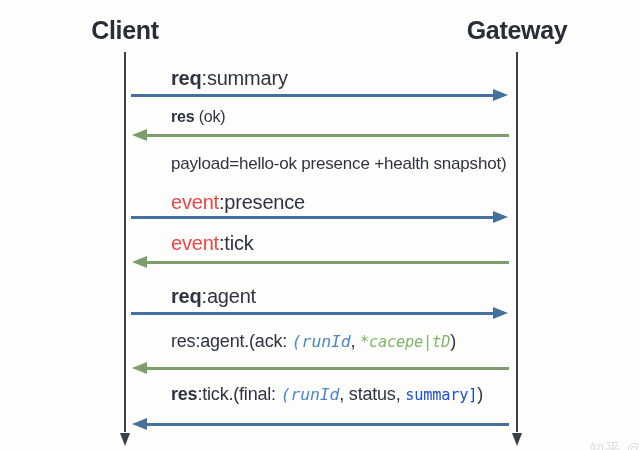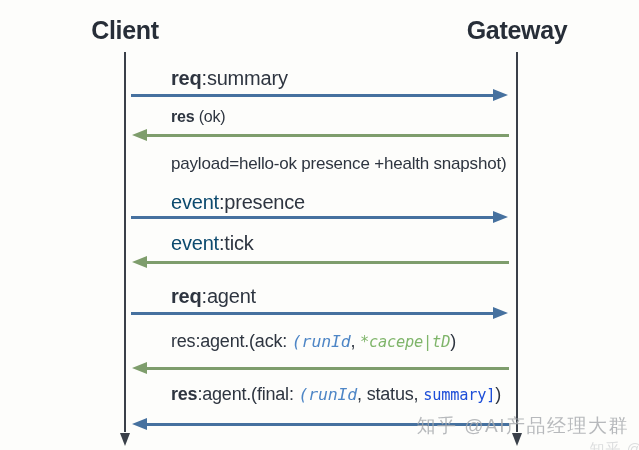--- a/index.html
+++ b/index.html
@@ -29,21 +29,21 @@
   .arrow { position:absolute; height:2.5px; }
   .arrow .head {
     position:absolute; width:0; height:0; top:-5.5px;
     border-top:6.5px solid transparent; border-bottom:6.5px solid transparent;
   }
   .arrow.dir-right .head { right:-14px; border-left:15px solid; }
   .arrow.dir-left  .head { left:-14px;  border-right:15px solid; }
   .seg-bold { font-weight:700; }
   .seg-semibold { font-weight:400; }
   .seg-dark { }
-  .seg-event { color:#0c4a6e;text-align:center; }
+  .seg-event { color:#ef4444;text-align:center; }
   .seg-runid { color:#4e86c6; font-family:"DejaVu Sans Mono", monospace; font-style:italic; font-size:0.92em; }
   .seg-param { color:#7fb56a; font-family:"DejaVu Sans Mono", monospace; font-style:italic; font-size:0.85em; }
   .seg-summary { color:#1d4ed8; font-family:"DejaVu Sans Mono", monospace; font-size:0.85em; }
   .seg-note { }
   .watermark {
     position:absolute; top:413px; right:10px;
     font-size:19px; color:#a6a9ad; opacity:0.8; letter-spacing:1.5px;
     white-space:nowrap;
   }
   .watermark-fragment {
@@ -83,20 +83,19 @@
         <span class="head" style="border-right-color: rgb(126, 157, 108);"></span>
       </div>
       <div class="msg-label" style="top: 285px; font-size: 20px;"><span class="seg-bold">req</span><span class="seg-dark">:agent</span></div>
       <div class="arrow dir-right" style="background: rgb(70, 113, 159); top: 312px; left: 131px; width: 363px;">
         <span class="head" style="border-left-color: rgb(70, 113, 159);"></span>
       </div>
       <div class="msg-label" style="top: 331px; font-size: 18px;"><span class="seg-dark">res:agent.(ack: </span><span class="seg-runid">(runId</span><span class="seg-dark">, </span><span class="seg-param">*cacepe|tD</span><span class="seg-dark">)</span></div>
       <div class="arrow dir-left" style="background: rgb(126, 157, 108); top: 367px; left: 146px; width: 363px;">
         <span class="head" style="border-right-color: rgb(126, 157, 108);"></span>
       </div>
-      <div class="msg-label" style="top: 384px; font-size: 18px;"><span class="seg-bold">res</span><span class="seg-dark">:agent.(final: </span><span class="seg-runid">(runId</span><span class="seg-dark">, status, </span><span class="seg-summary">summary]</span><span class="seg-dark">)</span></div>
+      <div class="msg-label" style="top: 384px; font-size: 18px;"><span class="seg-bold">res</span><span class="seg-dark">:tick.(final: </span><span class="seg-runid">(runId</span><span class="seg-dark">, status, </span><span class="seg-summary">summary]</span><span class="seg-dark">)</span></div>
       <div class="arrow dir-left" style="background: rgb(70, 113, 159); top: 423px; left: 146px; width: 363px;">
         <span class="head" style="border-right-color: rgb(70, 113, 159);"></span>
       </div>
     </div>
-  <div class="watermark">知乎 @AI产品经理大群</div>
   <div class="watermark-fragment">知乎 @</div>
 </div>
 
 </body></html>

